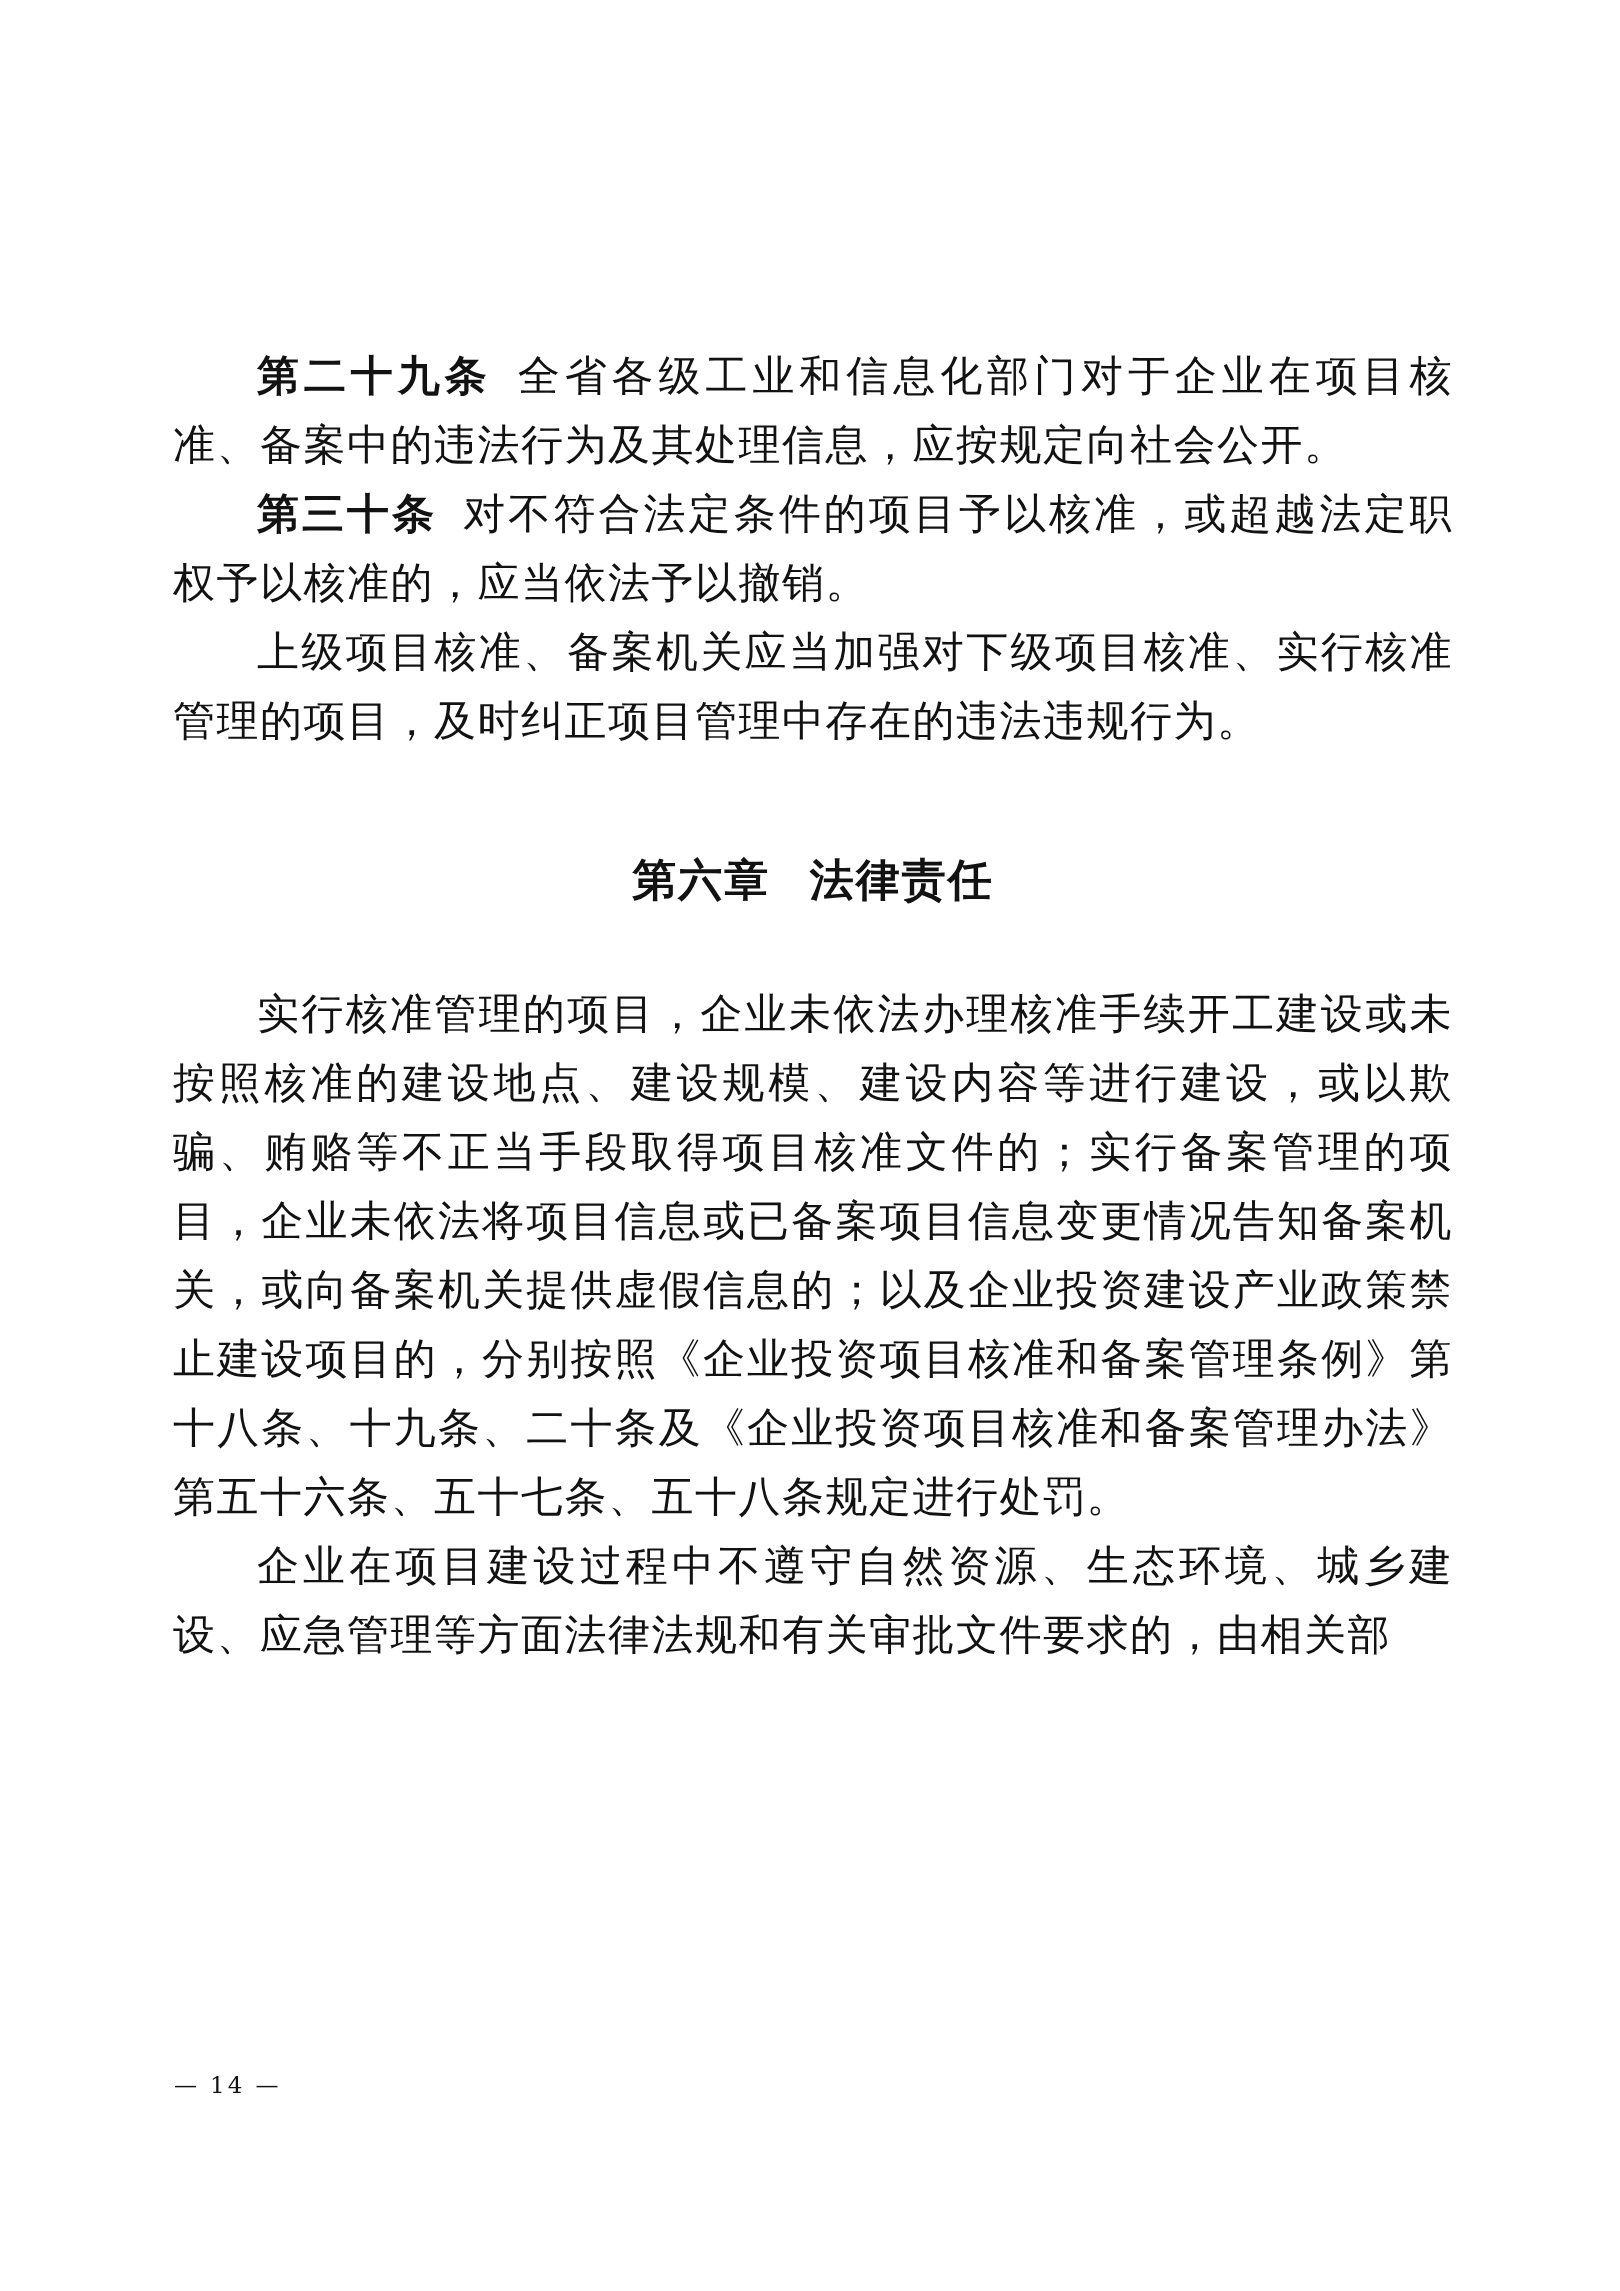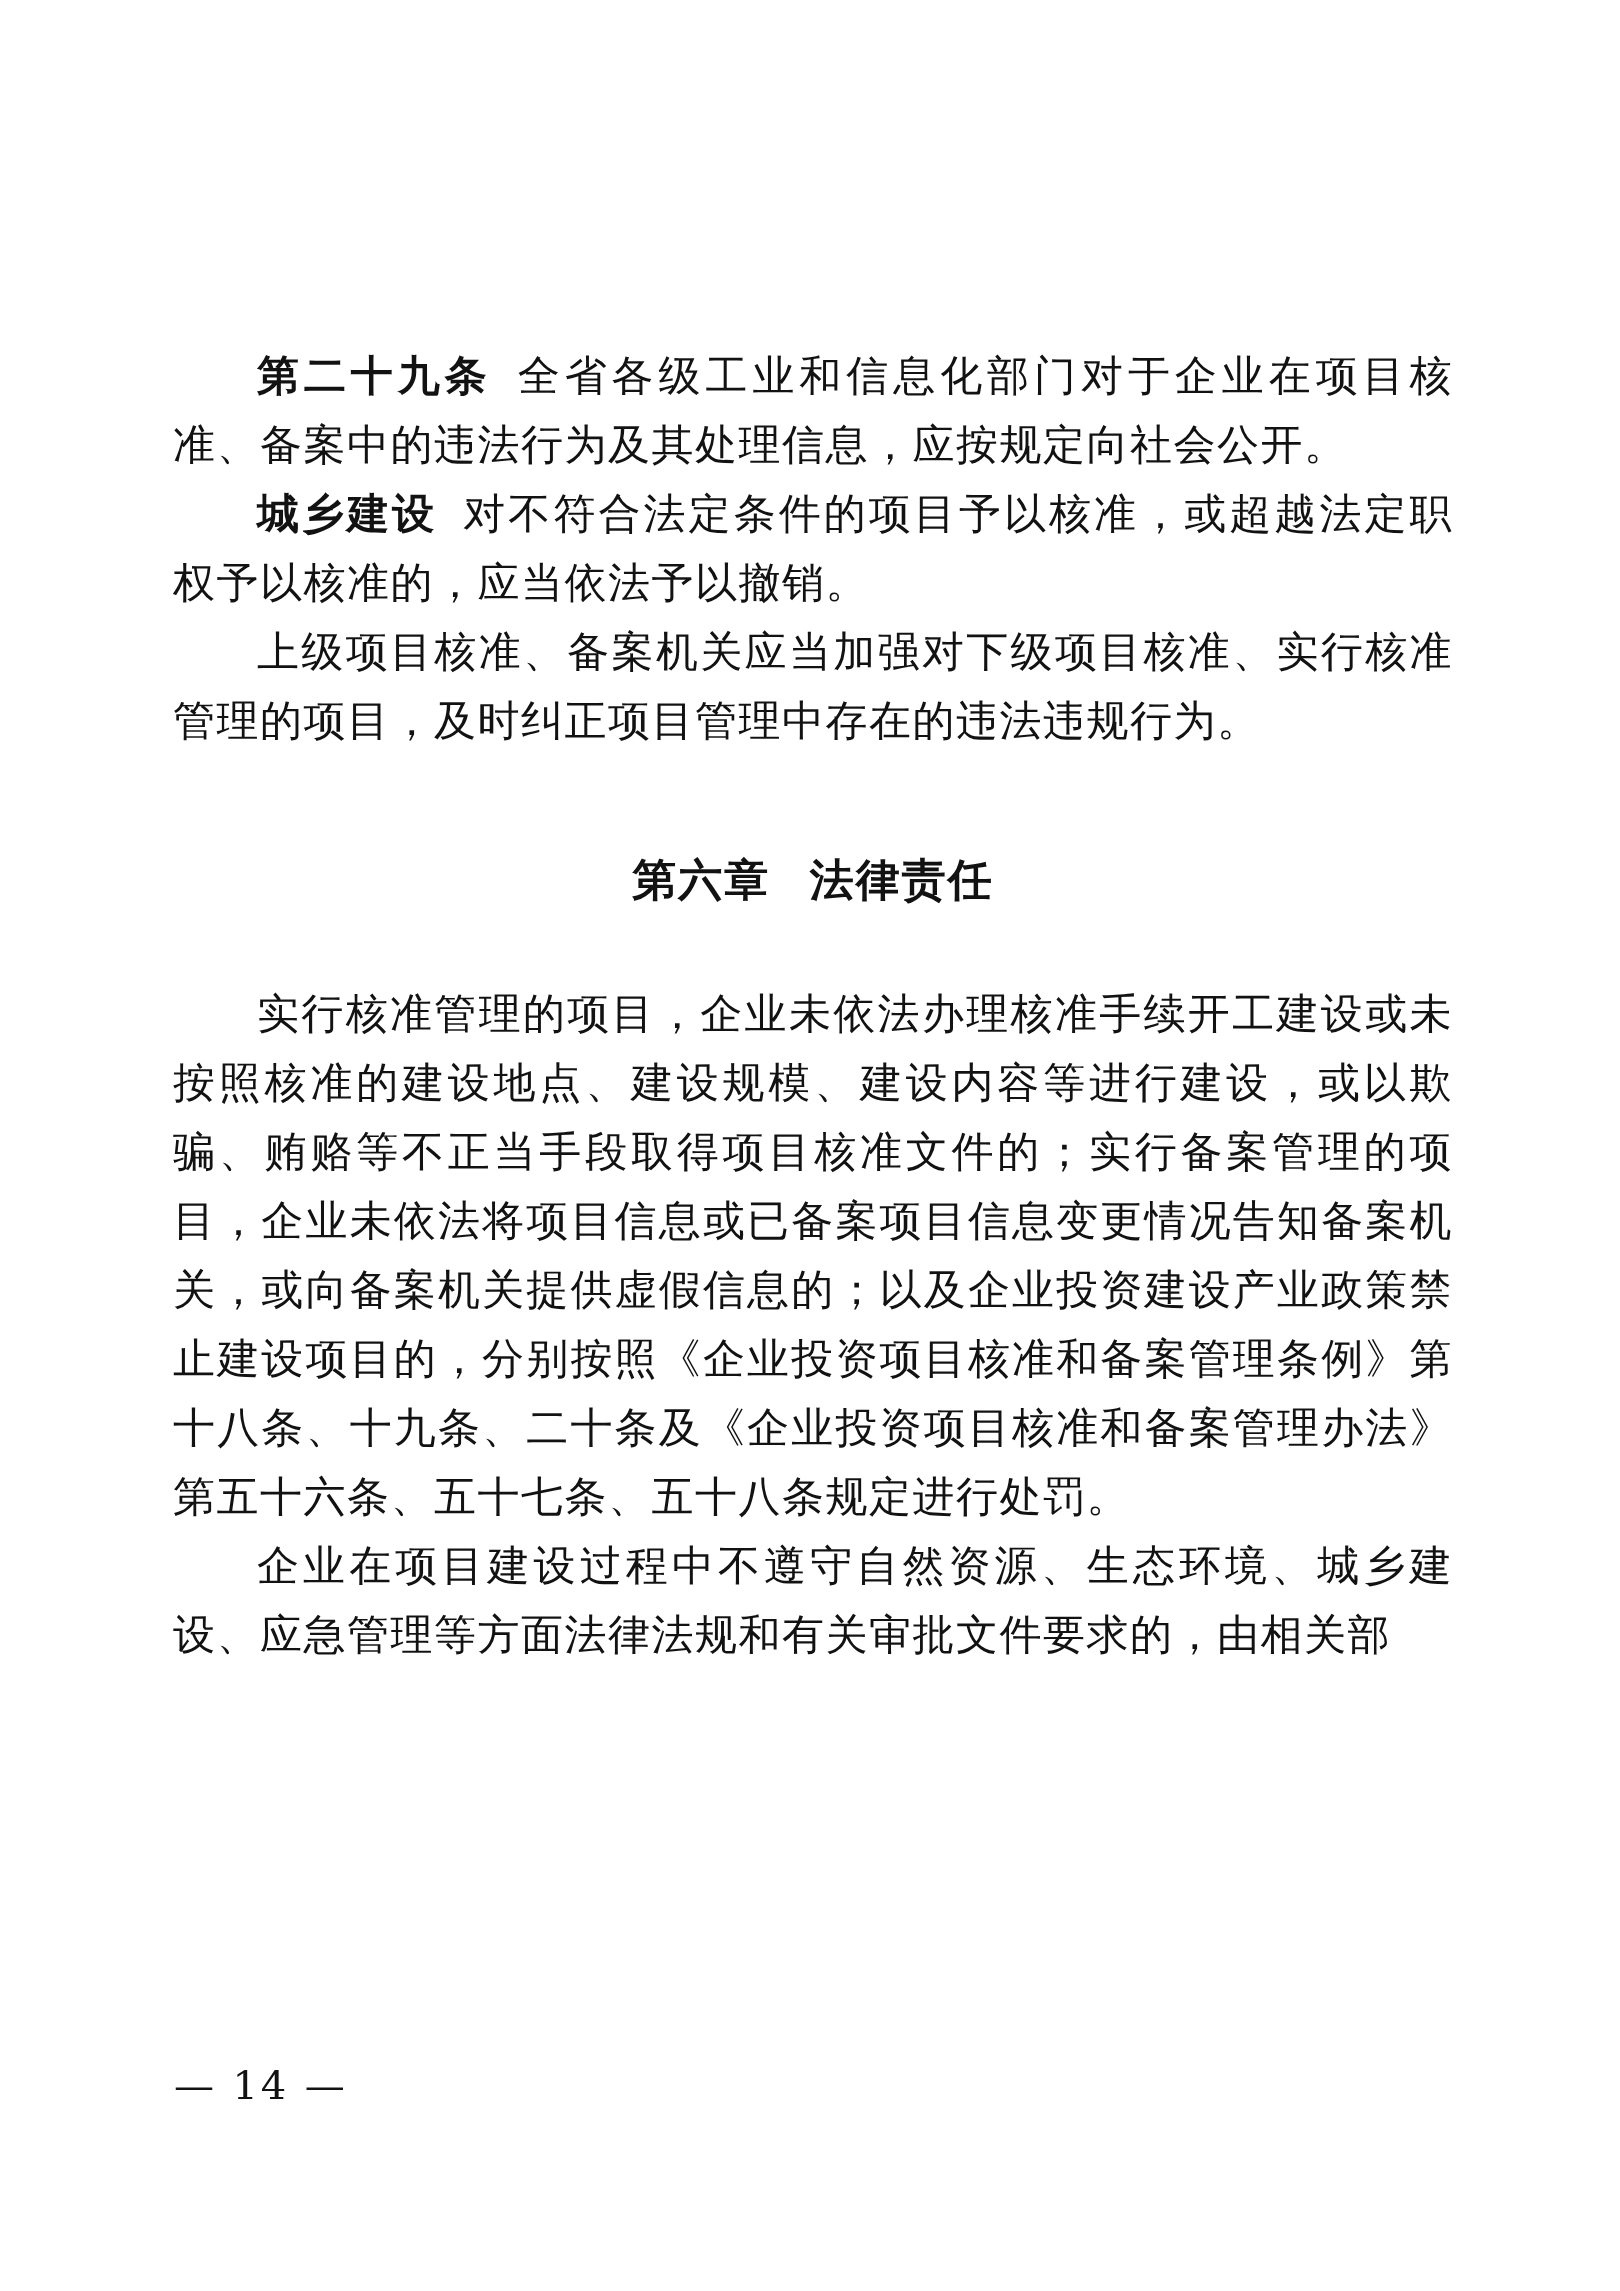--- a/index.html
+++ b/index.html
@@ -54,37 +54,37 @@
     letter-spacing: 2px;
     text-indent: 0;
   }
   .chapter-heading .chapter-num {
     margin-right: 0.9em;
   }
   .footer {
     position: absolute;
     left: 174px;
     top: 2062px;
-    font-size: 40px;
+    font-size: 23px;
     line-height: 47px;
     letter-spacing: 2.9px;
     font-family: "DejaVu Serif", "Liberation Serif", serif;
   }
 </style>
 </head>
 <body>
 
 <div class="page">
 
   <div class="content">
 
 
     <p class="para"><span class="lead">第二十九条</span><span>全省各级工业和信息化部门对于企业在项目核准、备案中的违法行为及其处理信息，应按规定向社会公开。</span></p>
 
-    <p class="para"><span class="lead">城乡建设</span><span>对不符合法定条件的项目予以核准，或超越法定职权予以核准的，应当依法予以撤销。</span></p>
+    <p class="para"><span class="lead">第三十条</span><span>对不符合法定条件的项目予以核准，或超越法定职权予以核准的，应当依法予以撤销。</span></p>
 
     <p class="para"><span class="lead"></span><span>上级项目核准、备案机关应当加强对下级项目核准、实行核准管理的项目，及时纠正项目管理中存在的违法违规行为。</span></p>
 
     <h2 class="chapter-heading"><span class="chapter-num">第六章</span><span>法律责任</span></h2>
 
 
     <p class="para"><span class="lead"></span><span>实行核准管理的项目，企业未依法办理核准手续开工建设或未按照核准的建设地点、建设规模、建设内容等进行建设，或以欺骗、贿赂等不正当手段取得项目核准文件的；实行备案管理的项目，企业未依法将项目信息或已备案项目信息变更情况告知备案机关，或向备案机关提供虚假信息的；以及企业投资建设产业政策禁止建设项目的，分别按照《企业投资项目核准和备案管理条例》第十八条、十九条、二十条及《企业投资项目核准和备案管理办法》第五十六条、五十七条、五十八条规定进行处罚。</span></p>
 
     <p class="para"><span class="lead"></span><span>企业在项目建设过程中不遵守自然资源、生态环境、城乡建设、应急管理等方面法律法规和有关审批文件要求的，由相关部</span></p>
 

